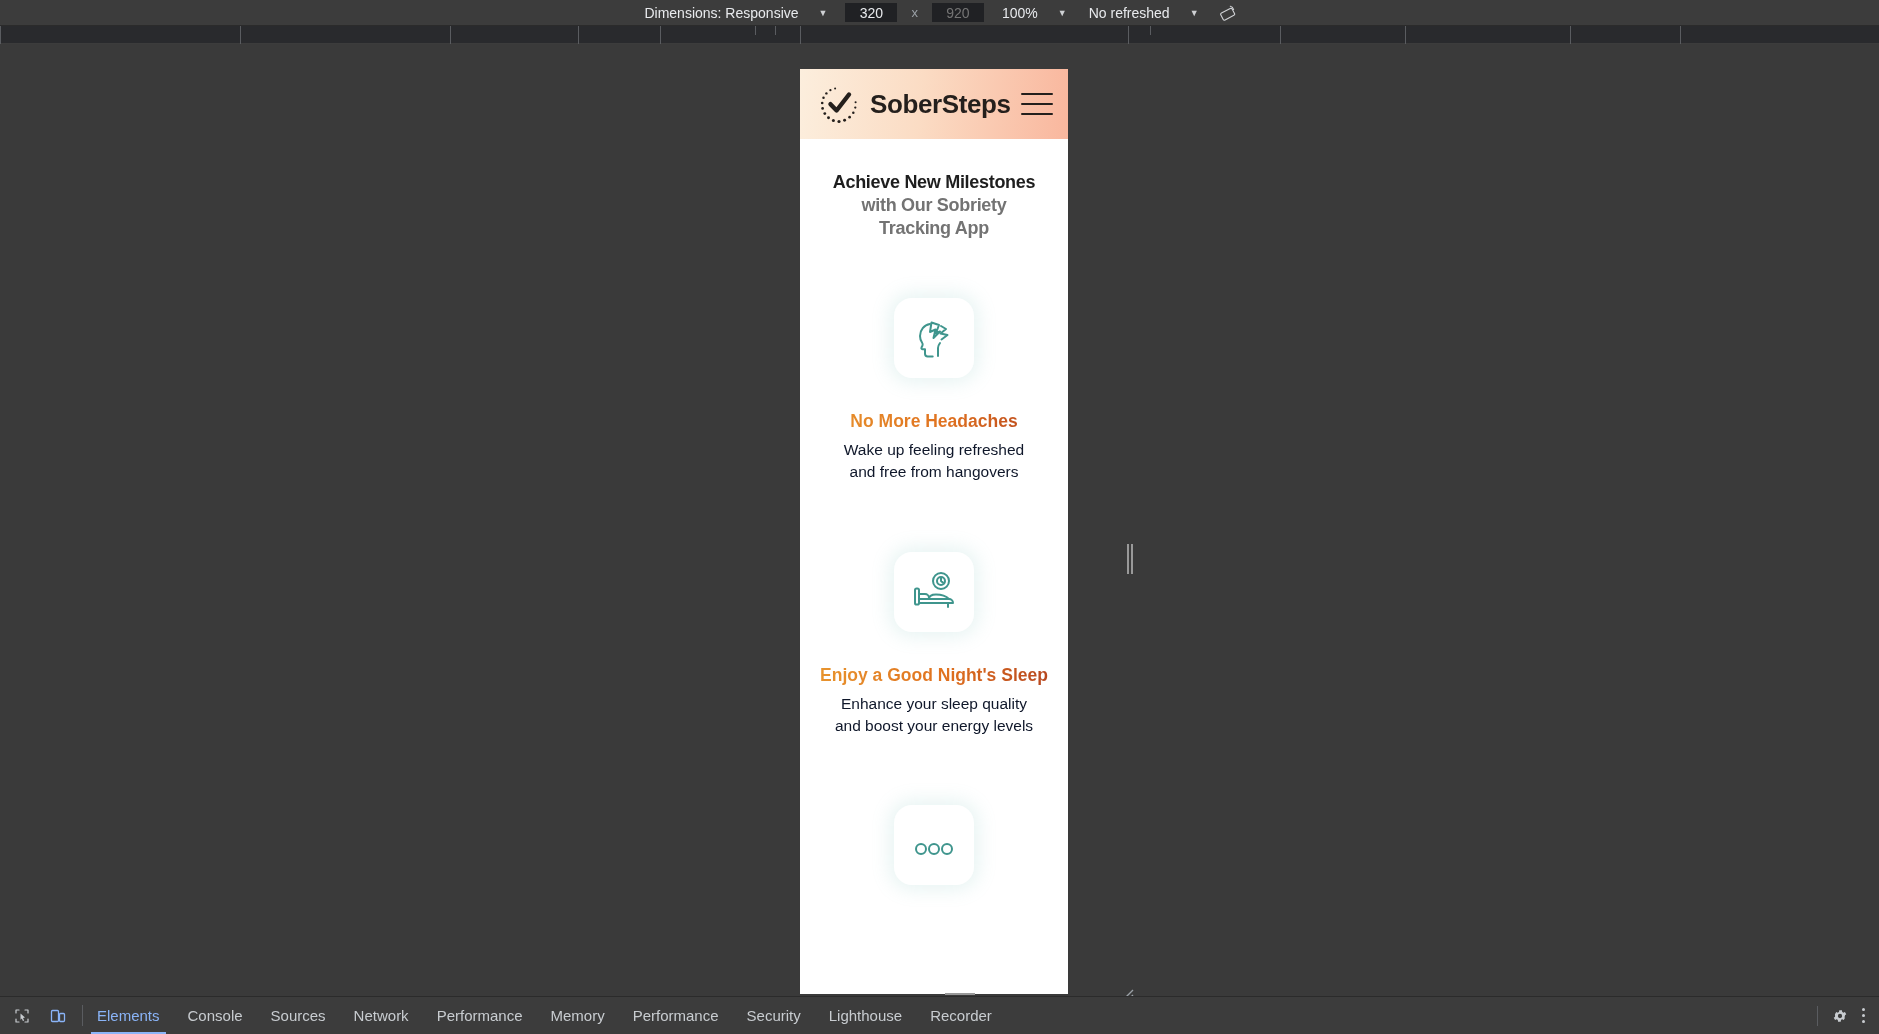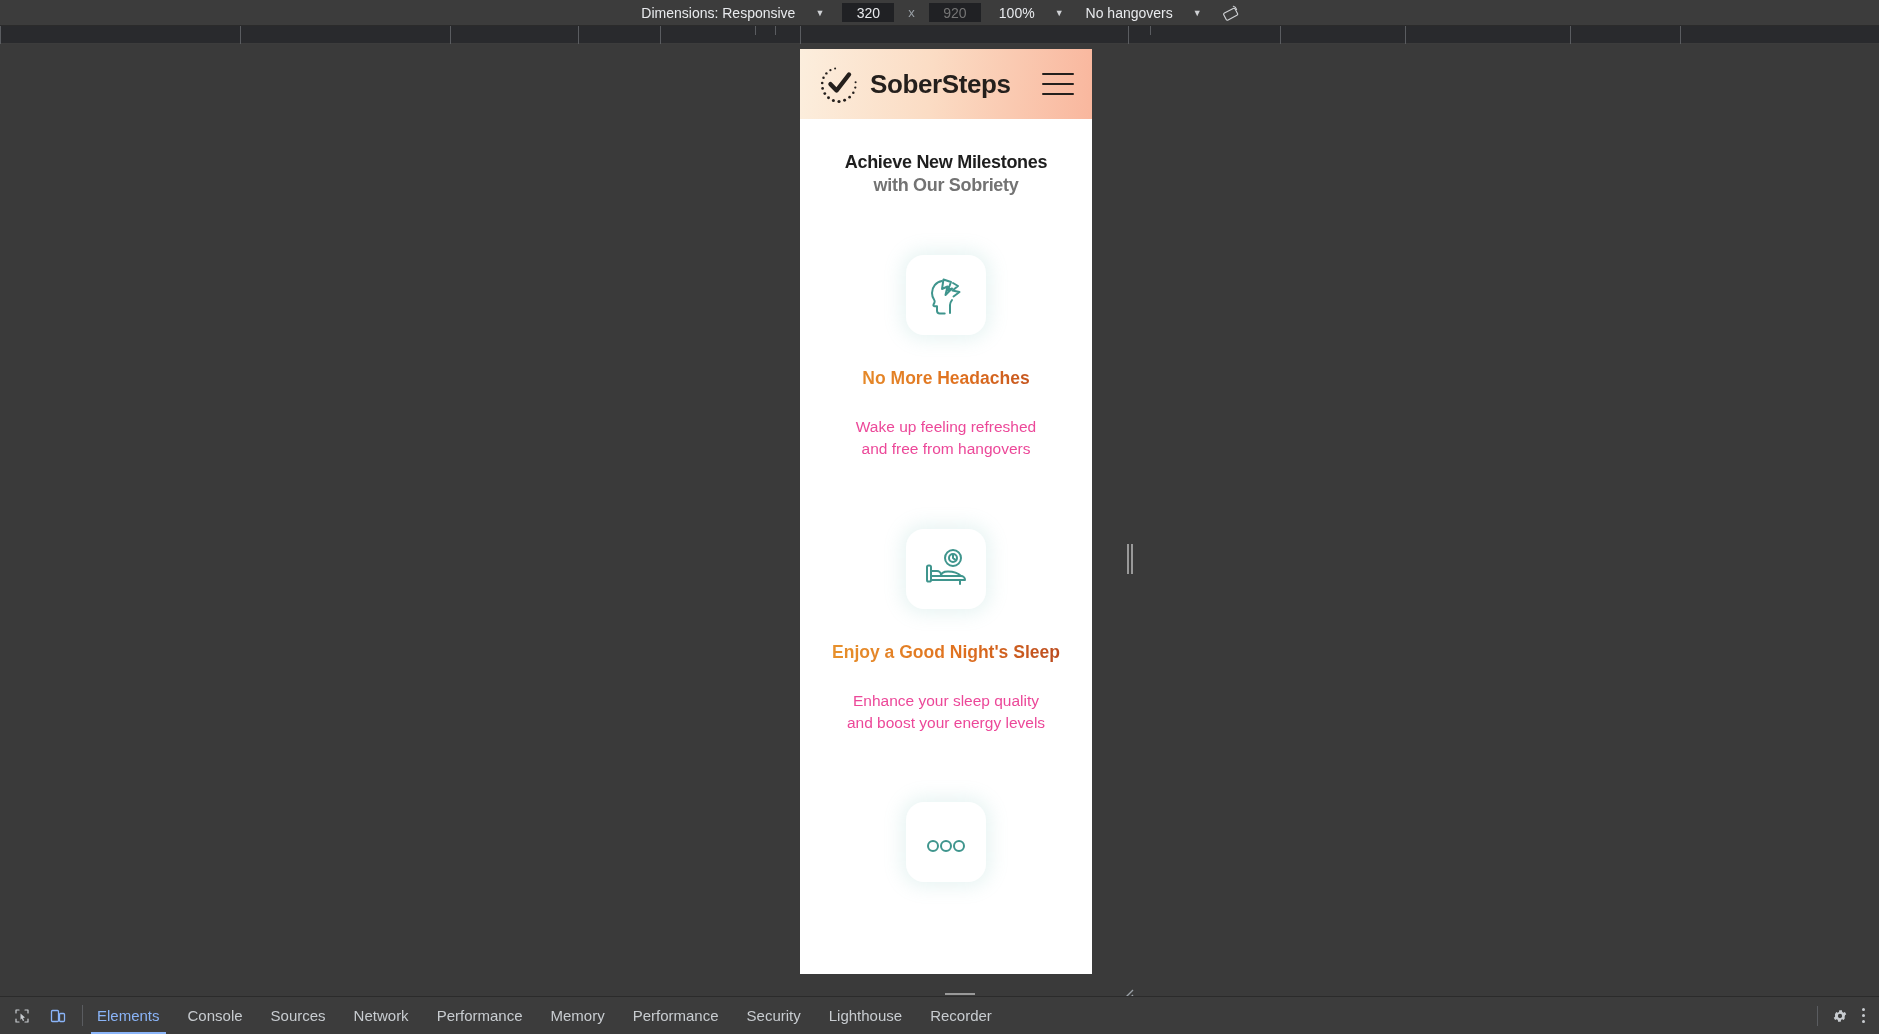--- a/index.html
+++ b/index.html
@@ -48,22 +48,22 @@
   .ruler .tick.short{ height:9px; }
 
   
   .stage{
     position:absolute; left:0; top:44px; width:1879px; height:952px;
     background:#3a3a3a;
   }
 
   .device-frame{
     position:absolute;
-    left:800px; top:5px;
-    width:292px; height:925px;
+    left:800px; top:25px;
+    width:268px; height:925px;
     background:#ffffff;
     overflow:hidden;
   }
 
   
   .handle-right{
     position:absolute; left:1127px; top:500px;
     width:6px; height:30px;
     display:flex; gap:2px;
   }
@@ -119,22 +119,22 @@
     display:flex; align-items:center; justify-content:center;
   }
   .feature h3{
     margin-top:32px;
     font-size:17.5px; font-weight:600; line-height:1.3;
     background:linear-gradient(100deg,#e8952e 0%,#e0711f 55%,#b5441e 100%);
     -webkit-background-clip:text; background-clip:text;
     color:transparent;
   }
   .feature p{
-    margin-top:26px;
-    font-size:15.5px; color:#ec4899; line-height:1.45;
+    margin-top:6px;
+    font-size:15.5px; color:#0f172a; line-height:1.45;
   }
 
   
   .devtools{
     position:absolute; left:0; top:996px; width:1879px; height:38px;
     background:#3c3c3c;
     display:flex; align-items:stretch;
     border-top:1px solid #2b2b2b;
   }
   .dt-icons{ display:flex; align-items:center; gap:12px; padding:0 12px 0 10px; }
@@ -168,21 +168,21 @@
     <span class="caret">▼</span>
   </div>
   <input class="dim-input" type="text" value="320" style="">
   <span class="x-sep">x</span>
   <input class="dim-input placeholder-style" type="text" placeholder="920" style="">
   <div class="dt-item">
     <span>100%</span>
     <span class="caret">▼</span>
   </div>
   <div class="dt-item">
-    <span>No hangovers</span>
+    <span>No refreshed</span>
     <span class="caret">▼</span>
   </div>
   <div class="rotate-btn">
     <svg width="17" height="17" viewBox="0 0 24 24" fill="none" stroke="#cfd1d4" stroke-width="1.6">
       <rect x="3" y="9" width="18" height="11" rx="2" transform="rotate(-28 12 14)"></rect>
       <path d="M16 3.2a6.5 6.5 0 0 1 4.6 4.6" stroke-linecap="round"></path>
     </svg>
   </div>
 </div>
 
@@ -235,20 +235,21 @@
         <i></i>
           <i></i>
           <i></i>
       </div>
     </div>
 
     <div class="hero">
       <h1>
         <span>Achieve New Milestones</span>
         <span class="accent">with Our Sobriety</span>
+        <span class="accent">Tracking App</span>
       </h1>
     </div>
 
     <div class="features">
 
       <div class="feature">
         <div class="icon-tile">
           <svg width="52" height="52" viewBox="0 0 52 52" fill="none" stroke="#3f958d" stroke-width="2" stroke-linecap="round" stroke-linejoin="round">
             <path d="M22 12c-6 1-10 6-10 12 0 3 1 5 2 6.5 1 1.5 1 2 .5 3l-1 2c-.4 1 .2 1.8 1.2 1.8h2.3v4.5c0 1.5 1.2 2.7 2.7 2.7h5"></path>
             <path d="M30 44v-8c0-2 .8-3.4 2-5"></path>

